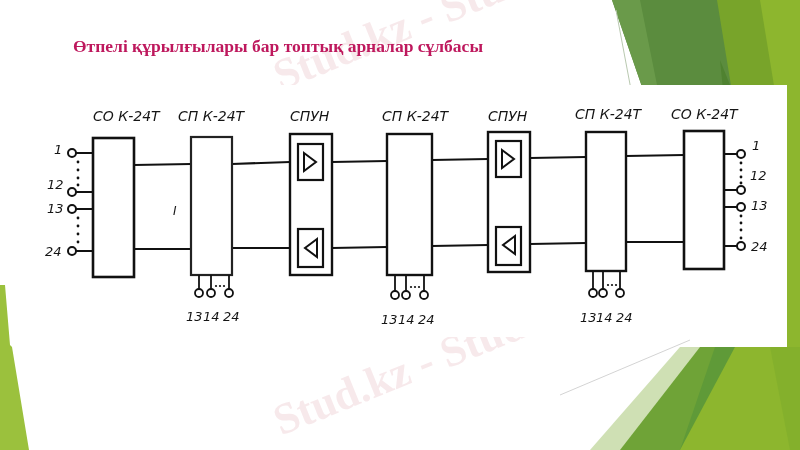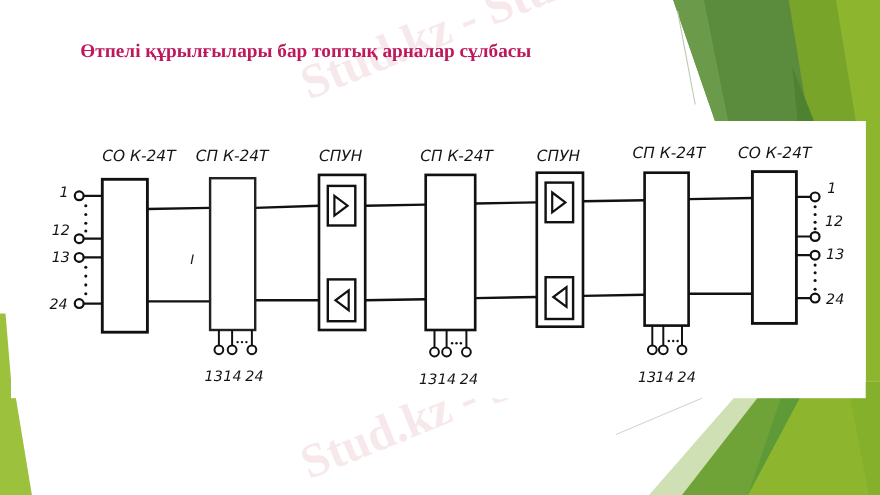--- a/index.html
+++ b/index.html
@@ -9,21 +9,21 @@
     font-family: "Liberation Sans", sans-serif;
   }
   #slide { position: absolute; left: 0; top: 0; width: 800px; height: 450px; }
   #deco { position: absolute; left: 0; top: 0; width: 800px; height: 450px; }
   .title {
     position: absolute; left: 73px; top: 36px;
     font-family: "Liberation Serif", serif; font-weight: bold;
     font-size: 17.5px; color: #be185d; white-space: nowrap; text-align: center;
   }
   .diagram-frame {
-    position: absolute; left: 10px; top: 110px; width: 777px; height: 252px;
+    position: absolute; left: 10px; top: 85px; width: 777px; height: 252px;
     background: #ffffff;
     text-align: right;
   }
   #diagram { position: absolute; left: 0; top: 0; }
   .lbl { font-family: "DejaVu Sans", sans-serif; font-style: italic; fill: #151515; }
   .watermark {
     position: absolute; font-family: "Liberation Serif", serif; font-weight: bold;
     color: rgba(205, 120, 130, 0.16); font-size: 44px; white-space: nowrap;
     transform-origin: left bottom; pointer-events: none;
   }

